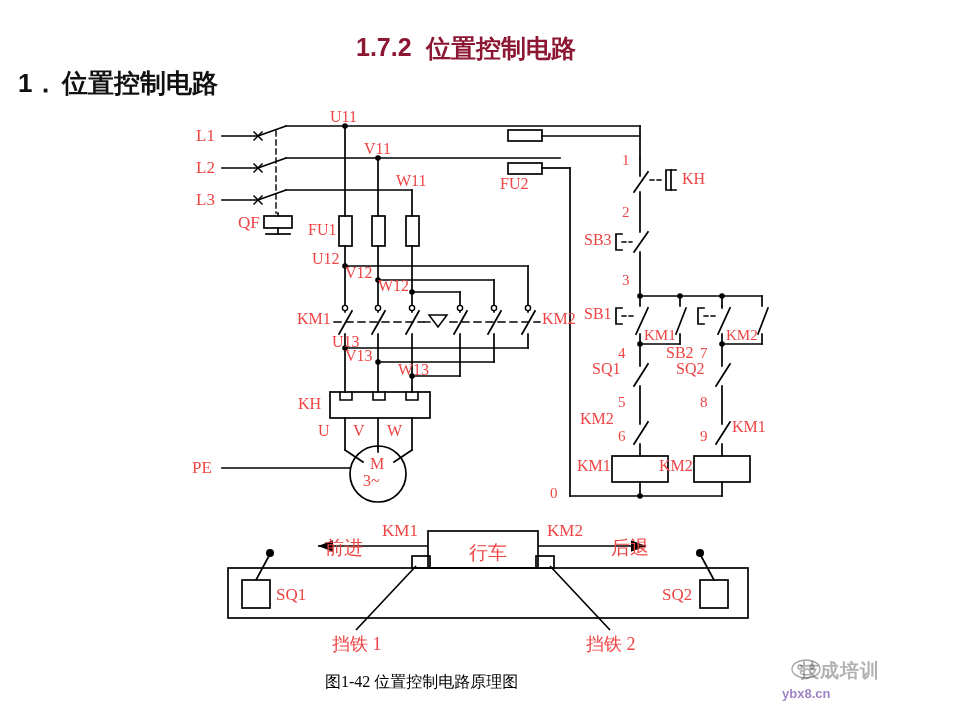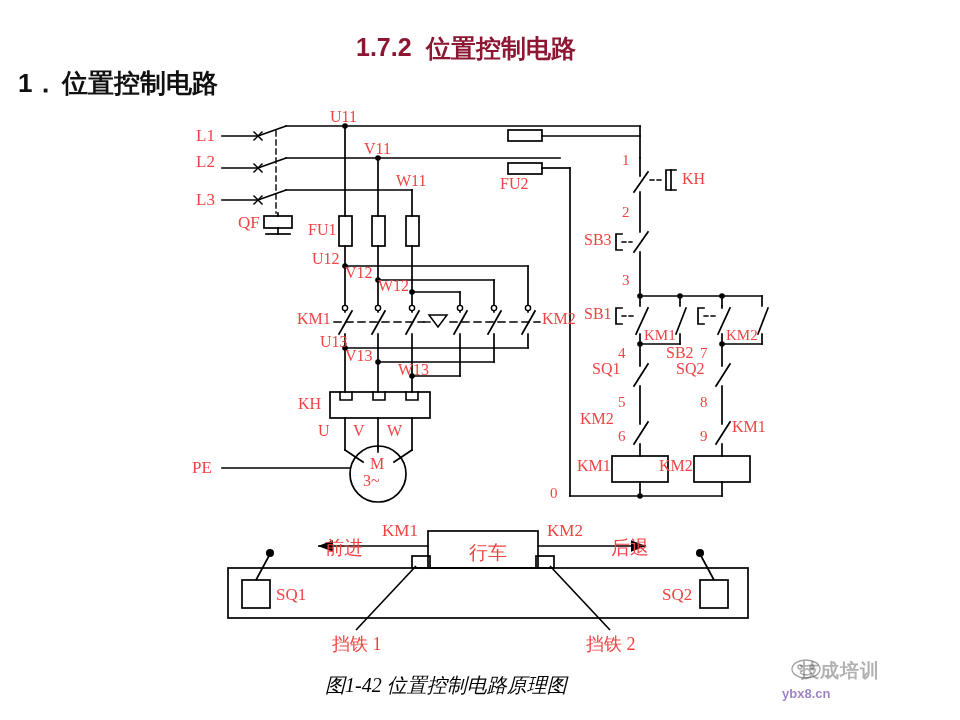--- a/index.html
+++ b/index.html
@@ -12,21 +12,21 @@
   #stage{position:relative;width:960px;height:720px;}
   .txt{position:absolute;white-space:nowrap;color:#ef4444;}
   .heading-num{
     font-family:"Liberation Sans", sans-serif;
     font-weight:bold;font-size:26px;color:#111;
   }
   .title-main{
     font-family:"Liberation Sans", sans-serif;
     font-weight:bold;font-size:25px;color:#8c1733;
   }
-  .cap{font-size:20px;color:#000;font-family:"Liberation Serif", serif;font-style:italic;}
+  .cap{font-size:16px;color:#000;font-family:"Liberation Serif", serif;}
   svg{position:absolute;left:0;top:0;}
   .wm{position:absolute;opacity:.55;}
   .wm-cn{
     font-family:"Liberation Sans", sans-serif;
     font-size:19px;color:#737373;letter-spacing:1px;font-weight:bold;
   }
   .wm-url{
     font-family:"Liberation Sans", sans-serif;
     font-size:13px;color:#4c1d95;font-weight:bold;
   }
@@ -232,39 +232,39 @@
         <circle cx="680" cy="296" r="2.8"></circle>
         <circle cx="722" cy="296" r="2.8"></circle>
         <circle cx="640" cy="344" r="2.8"></circle>
         <circle cx="722" cy="344" r="2.8"></circle>
         <circle cx="640" cy="496" r="2.8"></circle>
       </g>
     </g>
   </svg>
 
   <div class="txt" style="left:196px;top:126px;font-size:17px;">L1</div>
-  <div class="txt" style="left:196px;top:152px;font-size:17px;">L2</div>
+  <div class="txt" style="left:196px;top:158px;font-size:17px;">L2</div>
   <div class="txt" style="left:196px;top:190px;font-size:17px;">L3</div>
   <div class="txt" style="left:238px;top:213px;font-size:17px;">QF</div>
 
   <div class="txt" style="left:330px;top:108px;font-size:16px;">U11</div>
   <div class="txt" style="left:364px;top:140px;font-size:16px;">V11</div>
   <div class="txt" style="left:396px;top:172px;font-size:16px;">W11</div>
 
   <div class="txt" style="left:308px;top:221px;font-size:16px;">FU1</div>
   <div class="txt" style="left:500px;top:175px;font-size:16px;">FU2</div>
 
   <div class="txt" style="left:312px;top:250px;font-size:16px;">U12</div>
   <div class="txt" style="left:345px;top:264px;font-size:16px;">V12</div>
   <div class="txt" style="left:378px;top:277px;font-size:16px;">W12</div>
 
   <div class="txt" style="left:297px;top:310px;font-size:16px;">KM1</div>
   <div class="txt" style="left:542px;top:310px;font-size:16px;">KM2</div>
 
-  <div class="txt" style="left:320px;top:333px;font-size:16px;">U13</div>
+  <div class="txt" style="left:332px;top:333px;font-size:16px;">U13</div>
   <div class="txt" style="left:345px;top:347px;font-size:16px;">V13</div>
   <div class="txt" style="left:378px;top:361px;font-size:16px;margin-left:20px;">W13</div>
 
   <div class="txt" style="left:298px;top:395px;font-size:16px;">KH</div>
 
   <div class="txt" style="left:318px;top:422px;font-size:16px;">U</div>
   <div class="txt" style="left:353px;top:422px;font-size:16px;">V</div>
   <div class="txt" style="left:387px;top:422px;font-size:16px;">W</div>
 
   <div class="txt" style="left:370px;top:455px;font-size:16px;">M</div>

